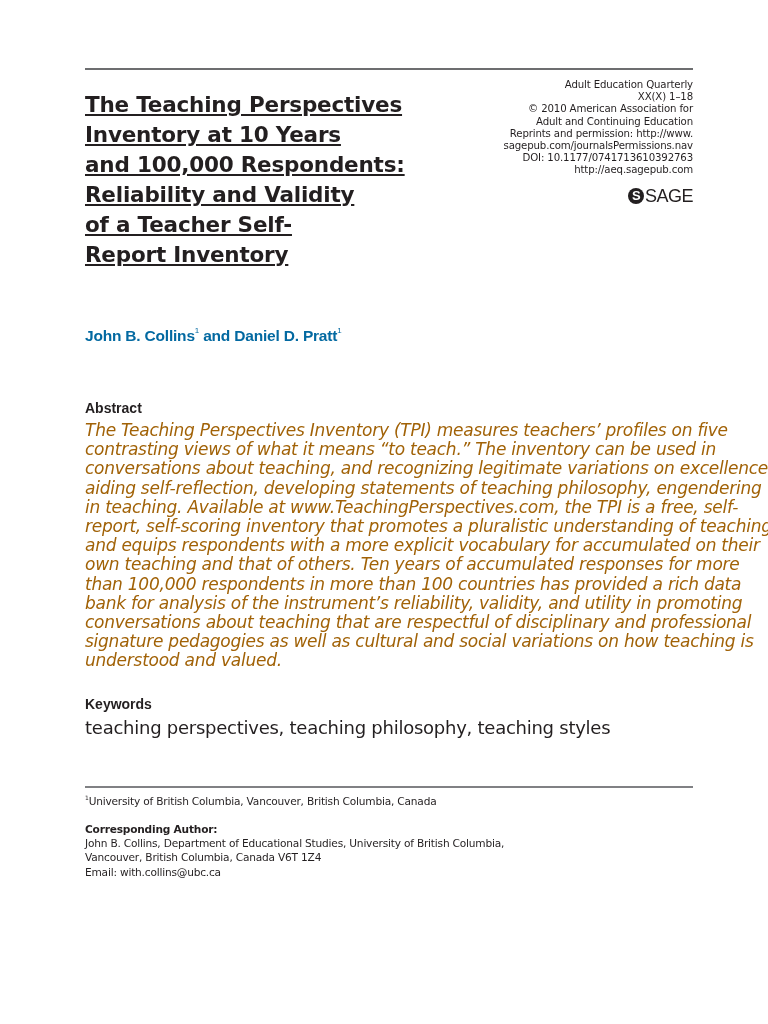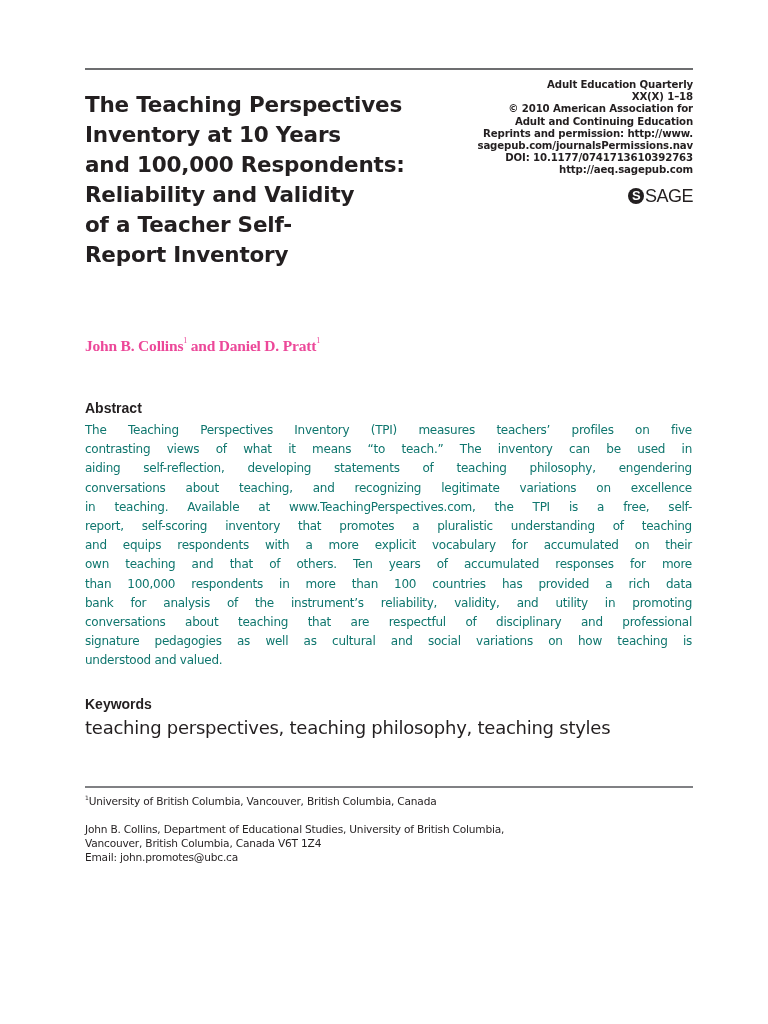--- a/index.html
+++ b/index.html
@@ -27,21 +27,20 @@
       position: absolute;
       right: 75px;
       top: 79px;
       width: 240px;
       text-align: right;
       font-family: "DejaVu Sans", sans-serif;
       font-size: 10.2px;
       line-height: 12.2px;
       letter-spacing: -0.15px;
       color: #231f20;
-      font-weight: bold;
     }
     .journal-info div { white-space: nowrap; }
     .sage-logo {
       position: absolute;
       right: 75px;
       top: 186px;
       height: 20px;
       display: flex;
       align-items: center;
       gap: 1px;
@@ -67,31 +66,31 @@
       left: 85px;
       top: 90px;
       width: 370px;
       font-family: "DejaVu Sans", sans-serif;
       font-weight: bold;
       font-size: 21.5px;
       line-height: 30px;
       letter-spacing: -0.2px;
       color: #231f20;
     }
-    .title div { white-space: nowrap; }
+    .title div { white-space: nowrap; text-decoration: underline; }
     .authors {
       position: absolute;
       left: 85px;
-      top: 335px;
-      font-family: Liberation Serif, serif;
+      top: 325px;
+      font-family: Liberation Sans, sans-serif;
       font-weight: bold;
       font-size: 15.5px;
       line-height: 22px;
       letter-spacing: -0.2px;
-      color: #ec4899;
+      color: #0369a1;
       white-space: nowrap;
     }
     .authors sup {
       font-size: 8px;
       vertical-align: 8px;
       line-height: 0;
       font-weight: normal;
     }
     .section-heading {
       position: absolute;
@@ -103,24 +102,25 @@
       color: #231f20;
     }
     .abstract-heading { top: 399px; }
     .keywords-heading { top: 695px; }
     .abstract-body {
       position: absolute;
       left: 85px;
       top: 421px;
       width: 607px;
       font-family: "DejaVu Sans", sans-serif;
-      font-size: 12px;
+      font-size: 17px;
       line-height: 19.2px;
       letter-spacing: -0.25px;
-      color: #0f766e;
+      color: #a16207;
+      font-style: italic;
     }
     .abstract-body .line {
       display: block;
       text-align: justify;
       text-align-last: justify;
       white-space: nowrap;
       height: 19.2px;
     }
     .abstract-body .line.last {
       text-align-last: left;
@@ -209,22 +209,22 @@
   <span>John B. Collins</span><sup>1</sup>
   <span>and</span>
   <span>Daniel D. Pratt</span><sup>1</sup>
 </div>
 
 <div class="section-heading abstract-heading">Abstract</div>
 
 <div class="abstract-body">
   <span class="line">The Teaching Perspectives Inventory (TPI) measures teachers’ profiles on five</span>
   <span class="line">contrasting views of what it means “to teach.” The inventory can be used in</span>
+  <span class="line">conversations about teaching, and recognizing legitimate variations on excellence</span>
   <span class="line">aiding self-reflection, developing statements of teaching philosophy, engendering</span>
-  <span class="line">conversations about teaching, and recognizing legitimate variations on excellence</span>
   <span class="line">in teaching. Available at www.TeachingPerspectives.com, the TPI is a free, self-</span>
   <span class="line">report, self-scoring inventory that promotes a pluralistic understanding of teaching</span>
   <span class="line">and equips respondents with a more explicit vocabulary for accumulated on their</span>
   <span class="line">own teaching and that of others. Ten years of accumulated responses for more</span>
   <span class="line">than 100,000 respondents in more than 100 countries has provided a rich data</span>
   <span class="line">bank for analysis of the instrument’s reliability, validity, and utility in promoting</span>
   <span class="line">conversations about teaching that are respectful of disciplinary and professional</span>
   <span class="line">signature pedagogies as well as cultural and social variations on how teaching is</span>
   <span class="line last">understood and valued.</span>
 </div>
@@ -232,16 +232,17 @@
 <div class="section-heading keywords-heading">Keywords</div>
 <div class="keywords-body">teaching perspectives, teaching philosophy, teaching styles</div>
 
 <div class="footnote-rule"></div>
 
 <div class="affiliation">
   <sup>1</sup><span>University of British Columbia, Vancouver, British Columbia, Canada</span>
 </div>
 
 <div class="corresponding">
+  <div class="label">Corresponding Author:</div>
   <div>John B. Collins, Department of Educational Studies, University of British Columbia,</div>
   <div>Vancouver, British Columbia, Canada V6T 1Z4</div>
-  <div>Email: john.promotes@ubc.ca</div>
+  <div>Email: with.collins@ubc.ca</div>
 </div>
 
 </body></html>

